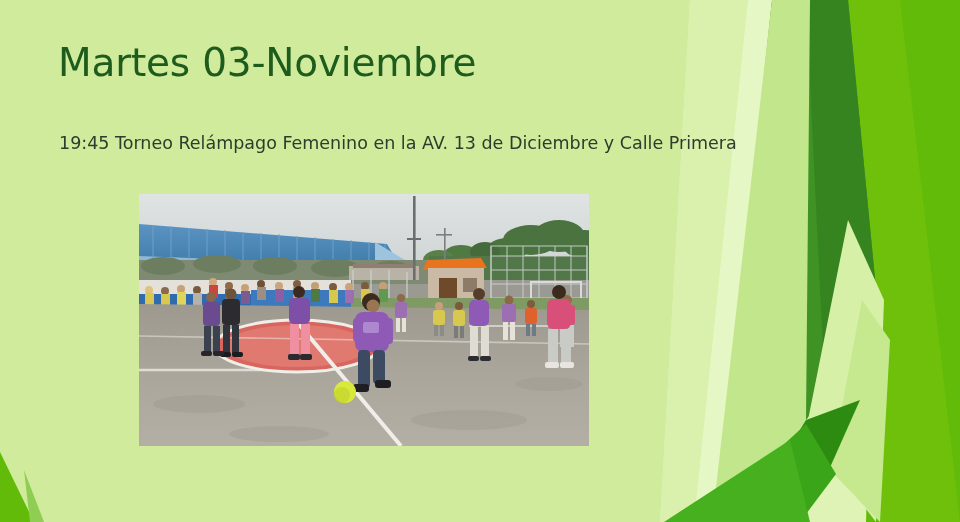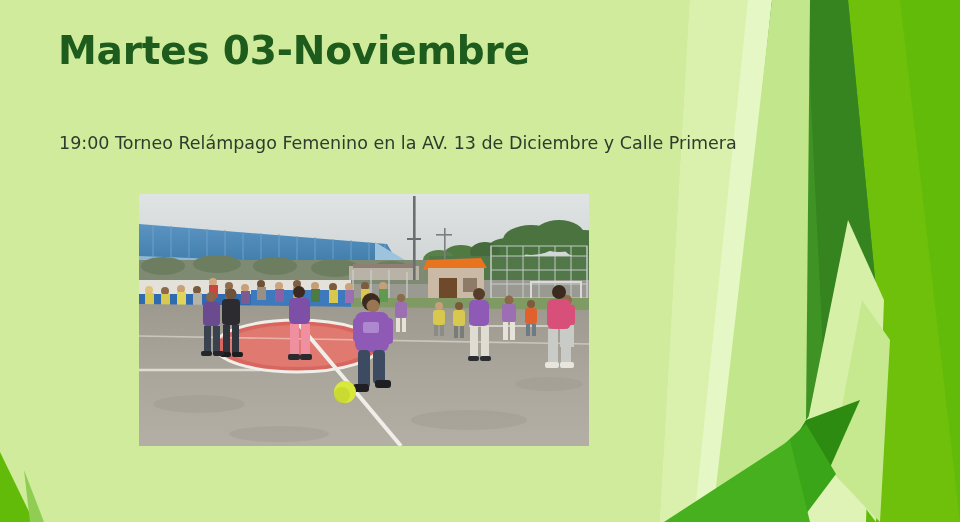--- a/index.html
+++ b/index.html
@@ -13,23 +13,23 @@
     background:#cfeb9b;
   }
 
   
   .facet-layer{position:absolute;top:0;left:0;width:960px;height:522px;pointer-events:none;}
   .facet-layer svg{display:block;width:960px;height:522px;}
 
   
   .title{
     position:absolute;
-    left:58px; top:28px;
+    left:58px; top:40px;
     font-size:39px;
-    font-weight:700;
+    font-weight:400;
     letter-spacing:-0.2px;
     color:#1e5c1d;
     white-space:nowrap;
     font-family:"DejaVu Sans", sans-serif;
   }
   .subtitle{
     position:absolute;
     left:59px; top:133px;
     font-size:17.5px;
     font-weight:400;
@@ -77,21 +77,21 @@
       <polygon points="700,522 806,424 836,474 800,522" fill="#3aa518"></polygon>
       <polygon points="664,522 790,440 810,522" fill="#46b01f"></polygon>
 
       <polygon points="0,452 34,522 0,522" fill="#62bb09"></polygon>
       <polygon points="24,470 44,522 30,522" fill="#8fce52"></polygon>
     </svg>
   </div>
 
   <div class="title" style="color: rgb(30, 92, 29);">Martes 03-Noviembre</div>
 
-  <div class="subtitle" style="color: rgb(47, 59, 44);">19:00 Torneo Relámpago Femenino en la AV. 13 de Diciembre y Calle Primera</div>
+  <div class="subtitle" style="color: rgb(47, 59, 44);">19:45 Torneo Relámpago Femenino en la AV. 13 de Diciembre y Calle Primera</div>
 
   <div class="photo-frame">
     <svg viewBox="0 0 450 252" preserveAspectRatio="none" xmlns="http://www.w3.org/2000/svg">
       <defs>
         <linearGradient id="skyGrad" x1="0" y1="0" x2="0" y2="1">
           <stop offset="0%" stop-color="#dfe3e4"></stop>
           <stop offset="100%" stop-color="#cdd2d3"></stop>
         </linearGradient>
         <linearGradient id="courtGrad" x1="0" y1="0" x2="0" y2="1">
           <stop offset="0%" stop-color="#9e998f"></stop>

